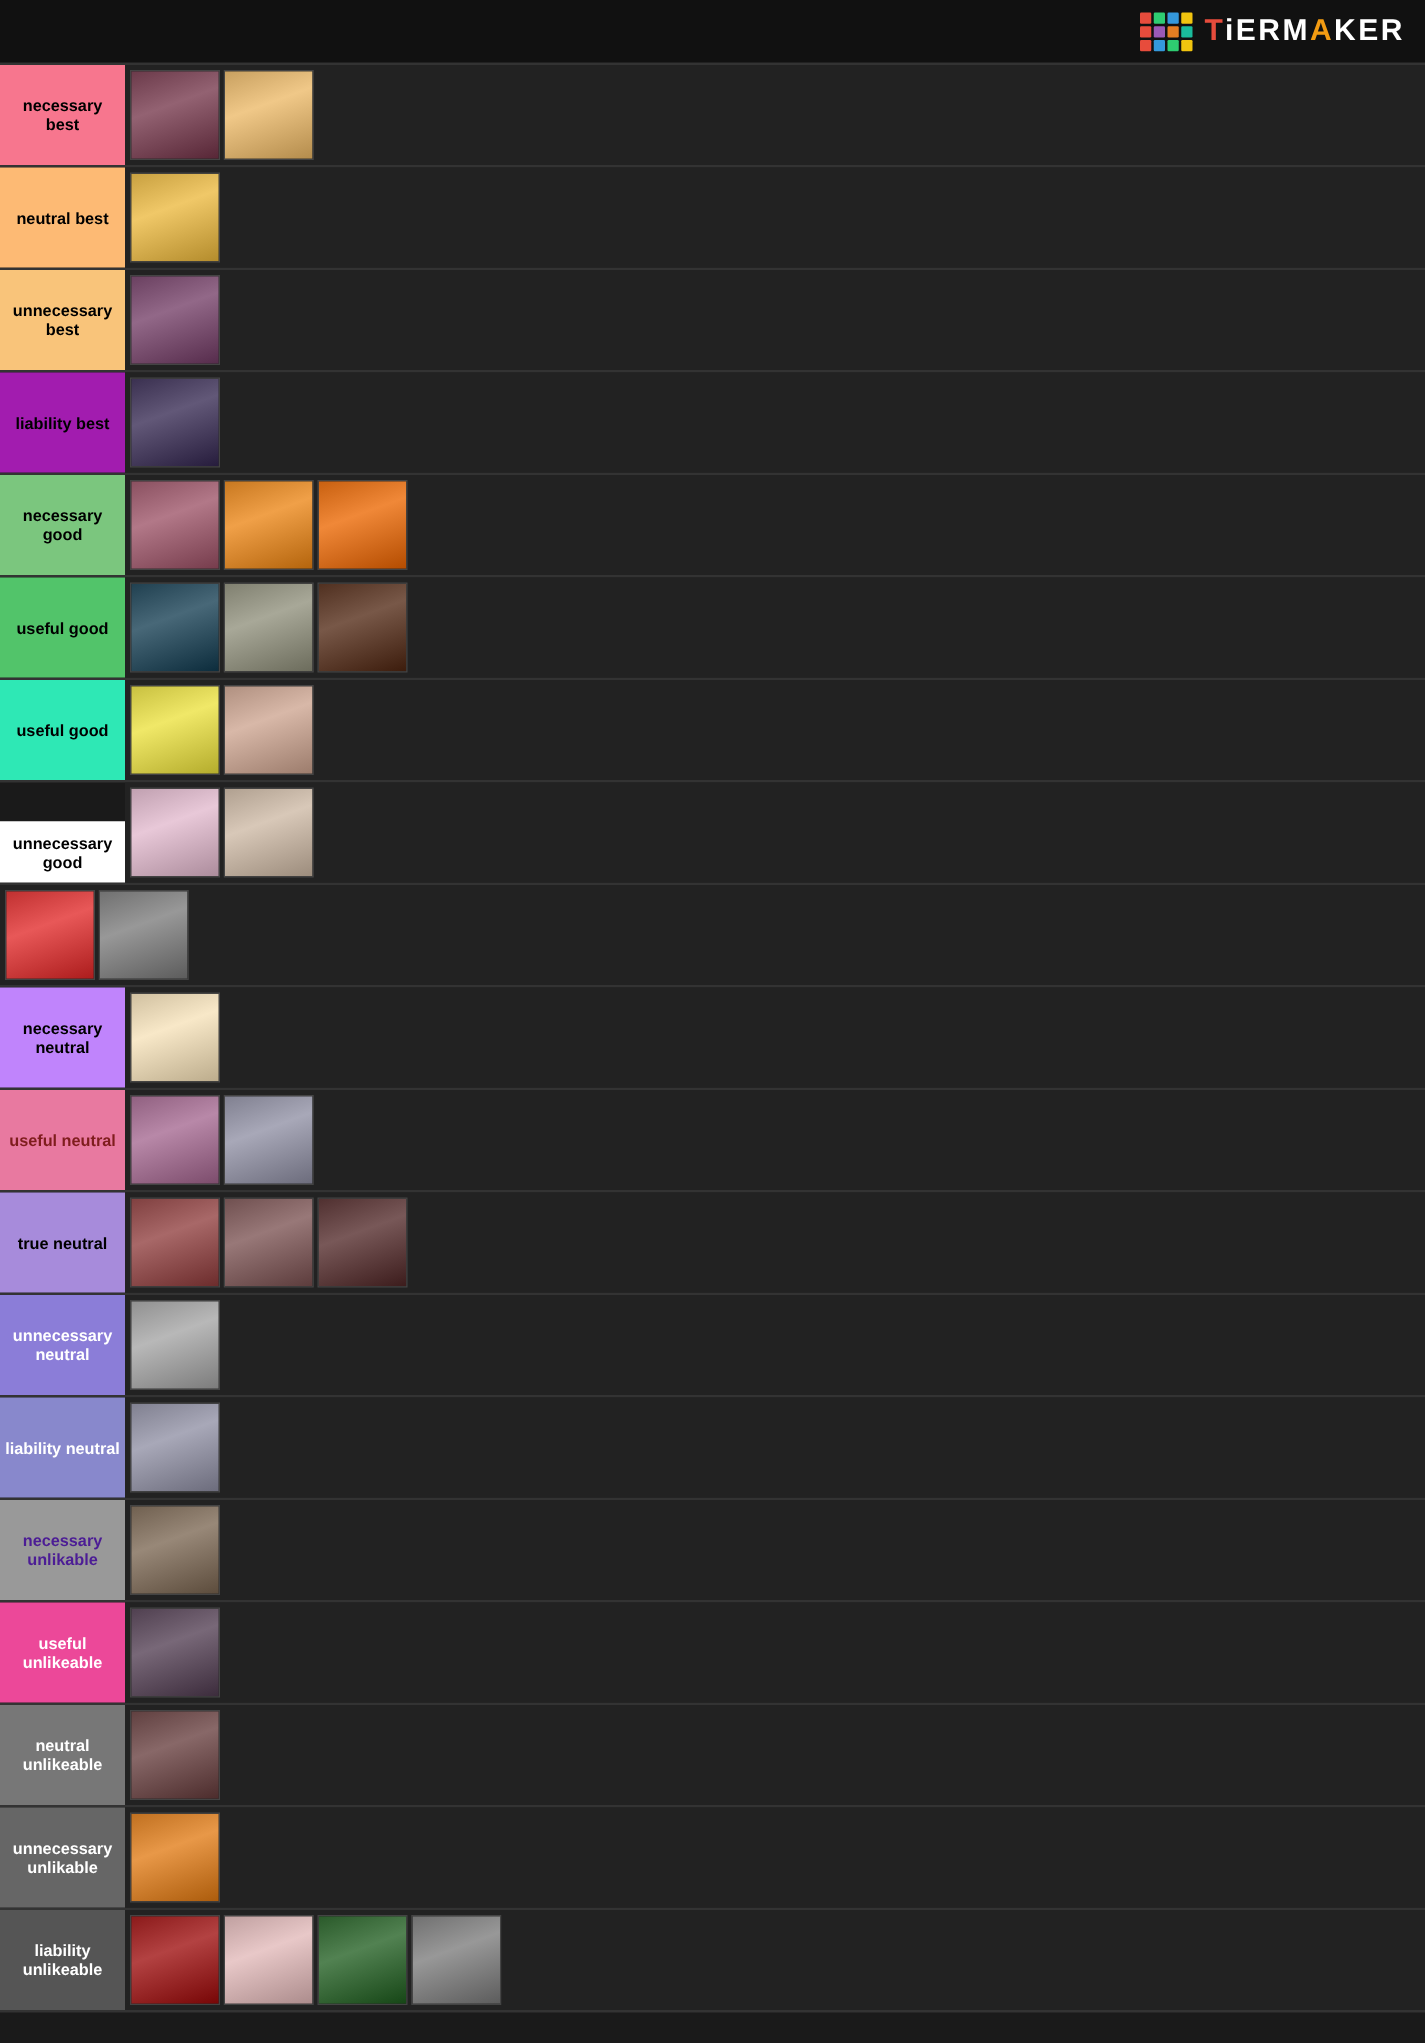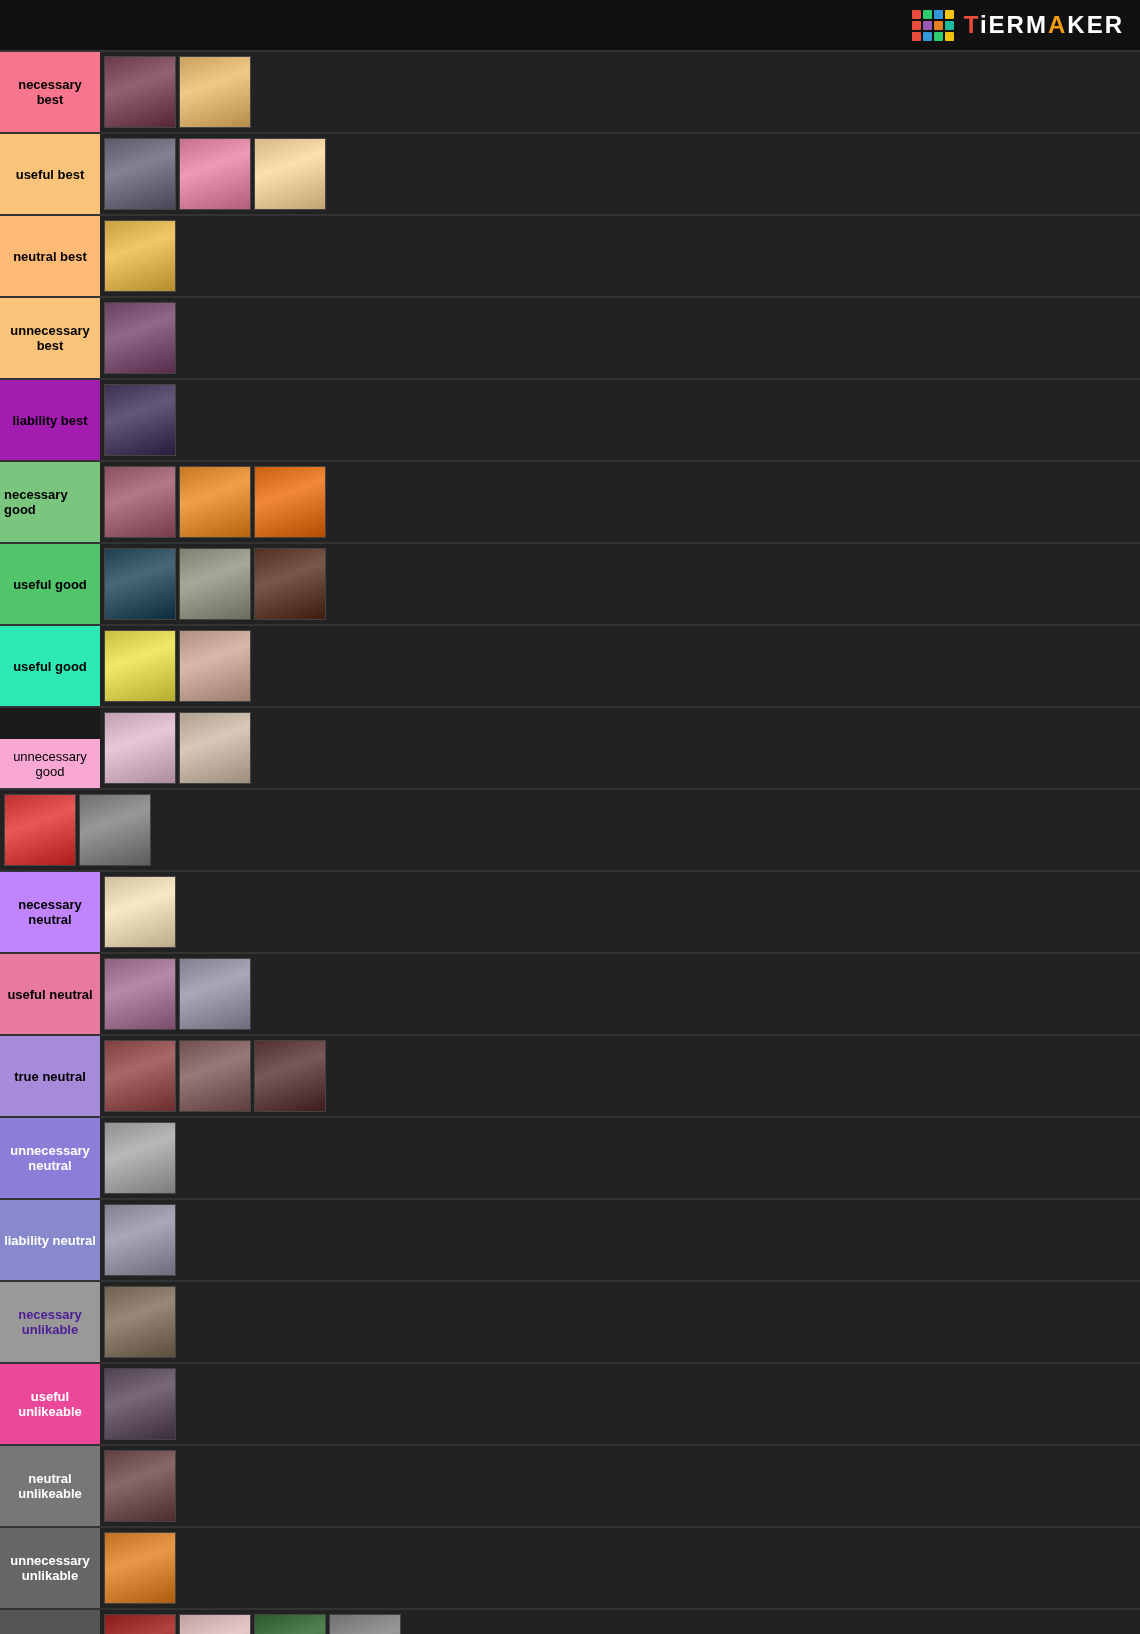--- a/index.html
+++ b/index.html
@@ -42,34 +42,20 @@
         <div style="display: flex; flex-flow: row; flex: 1 1 0%; background: rgb(34, 34, 34); padding: 4px; gap: 3px; align-items: center; min-height: 80px;">
           <div style="width: 72px; height: 72px; flex-shrink: 0; overflow: hidden; background: rgb(107, 58, 74); border: 1px solid rgb(68, 68, 68); position: relative;">
             <div style="width: 100%; height: 100%; background: linear-gradient(160deg, rgb(107, 58, 74) 0%, rgb(147, 98, 114) 40%, rgb(87, 38, 54) 100%);"></div>
           </div>
           <div style="width: 72px; height: 72px; flex-shrink: 0; overflow: hidden; background: rgb(200, 160, 96); border: 1px solid rgb(68, 68, 68); position: relative;">
             <div style="width: 100%; height: 100%; background: linear-gradient(160deg, rgb(200, 160, 96) 0%, rgb(240, 200, 136) 40%, rgb(180, 140, 76) 100%);"></div>
           </div>
         </div>
       </div>
       <div style="display: flex; flex-direction: row; min-height: 80px; border-bottom: 2px solid rgb(51, 51, 51); position: relative;">
-        <div style="width: 100px; min-width: 100px; display: flex; align-items: center; justify-content: center; text-align: center; font-weight: bold; font-size: 13px; color: rgb(0, 0, 0); padding: 4px; word-break: break-word; flex-shrink: 0; background: rgb(249, 196, 122);">useful best</div>
-        <div style="display: flex; flex-flow: row; flex: 1 1 0%; background: rgb(34, 34, 34); padding: 4px; gap: 3px; align-items: center; min-height: 80px;">
-          <div style="width: 72px; height: 72px; flex-shrink: 0; overflow: hidden; background: rgb(90, 90, 106); border: 1px solid rgb(68, 68, 68); position: relative;">
-            <div style="width: 100%; height: 100%; background: linear-gradient(160deg, rgb(90, 90, 106) 0%, rgb(130, 130, 146) 40%, rgb(70, 70, 86) 100%);"></div>
-          </div>
-          <div style="width: 72px; height: 72px; flex-shrink: 0; overflow: hidden; background: rgb(200, 112, 144); border: 1px solid rgb(68, 68, 68); position: relative;">
-            <div style="width: 100%; height: 100%; background: linear-gradient(160deg, rgb(200, 112, 144) 0%, rgb(240, 152, 184) 40%, rgb(180, 92, 124) 100%);"></div>
-          </div>
-          <div style="width: 72px; height: 72px; flex-shrink: 0; overflow: hidden; background: rgb(212, 184, 136); border: 1px solid rgb(68, 68, 68); position: relative;">
-            <div style="width: 100%; height: 100%; background: linear-gradient(160deg, rgb(212, 184, 136) 0%, rgb(252, 224, 176) 40%, rgb(192, 164, 116) 100%);"></div>
-          </div>
-        </div>
-      </div>
-      <div style="display: flex; flex-direction: row; min-height: 80px; border-bottom: 2px solid rgb(51, 51, 51); position: relative;">
         <div style="width: 100px; min-width: 100px; display: flex; align-items: center; justify-content: center; text-align: center; font-weight: bold; font-size: 13px; color: rgb(0, 0, 0); padding: 4px; word-break: break-word; flex-shrink: 0; background: #fdba74;">neutral best</div>
         <div style="display: flex; flex-flow: row; flex: 1 1 0%; background: rgb(34, 34, 34); padding: 4px; gap: 3px; align-items: center; min-height: 80px;">
           <div style="width: 72px; height: 72px; flex-shrink: 0; overflow: hidden; background: rgb(200, 160, 64); border: 1px solid rgb(68, 68, 68); position: relative;">
             <div style="width: 100%; height: 100%; background: linear-gradient(160deg, rgb(200, 160, 64) 0%, rgb(240, 200, 104) 40%, rgb(180, 140, 44) 100%);"></div>
           </div>
         </div>
       </div>
       <div style="display: flex; flex-direction: row; min-height: 80px; border-bottom: 2px solid rgb(51, 51, 51); position: relative;">
         <div style="width: 100px; min-width: 100px; display: flex; align-items: center; justify-content: center; text-align: center; font-weight: bold; font-size: 13px; color: rgb(0, 0, 0); padding: 4px; word-break: break-word; flex-shrink: 0; background: rgb(249, 196, 122);">unnecessary best</div>
         <div style="display: flex; flex-flow: row; flex: 1 1 0%; background: rgb(34, 34, 34); padding: 4px; gap: 3px; align-items: center; min-height: 80px;">
@@ -80,21 +66,21 @@
       </div>
       <div style="display: flex; flex-direction: row; min-height: 80px; border-bottom: 2px solid rgb(51, 51, 51); position: relative;">
         <div style="width: 100px; min-width: 100px; display: flex; align-items: center; justify-content: center; text-align: left; font-weight: bold; font-size: 13px; color: rgb(0, 0, 0); padding: 0; word-break: break-word; flex-shrink: 0; background: #a21caf;">liability best</div>
         <div style="display: flex; flex-flow: row; flex: 1 1 0%; background: rgb(34, 34, 34); padding: 4px; gap: 3px; align-items: center; min-height: 80px;">
           <div style="width: 72px; height: 72px; flex-shrink: 0; overflow: hidden; background: rgb(58, 48, 80); border: 1px solid rgb(68, 68, 68); position: relative;">
             <div style="width: 100%; height: 100%; background: linear-gradient(160deg, rgb(58, 48, 80) 0%, rgb(98, 88, 120) 40%, rgb(38, 28, 60) 100%);"></div>
           </div>
         </div>
       </div>
       <div style="display: flex; flex-direction: row; min-height: 80px; border-bottom: 2px solid rgb(51, 51, 51); position: relative;">
-        <div style="width: 100px; min-width: 100px; display: flex; align-items: center; justify-content: center; text-align: left; font-weight: bold; font-size: 13px; color: rgb(0, 0, 0); padding: 4px; word-break: break-word; flex-shrink: 0; background: rgb(123, 198, 126);">necessary good</div>
+        <div style="width: 100px; min-width: 100px; display: flex; align-items: center; justify-content: center; text-align: center; font-weight: bold; font-size: 13px; color: rgb(0, 0, 0); padding: 4px; word-break: break-word; flex-shrink: 0; background: rgb(123, 198, 126);">necessary good</div>
         <div style="display: flex; flex-flow: row; flex: 1 1 0%; background: rgb(34, 34, 34); padding: 4px; gap: 3px; align-items: center; min-height: 80px;">
           <div style="width: 72px; height: 72px; flex-shrink: 0; overflow: hidden; background: rgb(138, 80, 96); border: 1px solid rgb(68, 68, 68); position: relative;">
             <div style="width: 100%; height: 100%; background: linear-gradient(160deg, rgb(138, 80, 96) 0%, rgb(178, 120, 136) 40%, rgb(118, 60, 76) 100%);"></div>
           </div>
           <div style="width: 72px; height: 72px; flex-shrink: 0; overflow: hidden; background: rgb(200, 120, 32); border: 1px solid rgb(68, 68, 68); position: relative;">
             <div style="width: 100%; height: 100%; background: linear-gradient(160deg, rgb(200, 120, 32) 0%, rgb(240, 160, 72) 40%, rgb(180, 100, 12) 100%);"></div>
           </div>
           <div style="width: 72px; height: 72px; flex-shrink: 0; overflow: hidden; background: rgb(200, 96, 16); border: 1px solid rgb(68, 68, 68); position: relative;">
             <div style="width: 100%; height: 100%; background: linear-gradient(160deg, rgb(200, 96, 16) 0%, rgb(240, 136, 56) 40%, rgb(180, 76, 0) 100%);"></div>
           </div>
@@ -119,21 +105,21 @@
         <div style="display: flex; flex-flow: row; flex: 1 1 0%; background: rgb(34, 34, 34); padding: 4px; gap: 3px; align-items: center; min-height: 80px;">
           <div style="width: 72px; height: 72px; flex-shrink: 0; overflow: hidden; background: rgb(200, 192, 64); border: 1px solid rgb(68, 68, 68); position: relative;">
             <div style="width: 100%; height: 100%; background: linear-gradient(160deg, rgb(200, 192, 64) 0%, rgb(240, 232, 104) 40%, rgb(180, 172, 44) 100%);"></div>
           </div>
           <div style="width: 72px; height: 72px; flex-shrink: 0; overflow: hidden; background: rgb(176, 144, 128); border: 1px solid rgb(68, 68, 68); position: relative;">
             <div style="width: 100%; height: 100%; background: linear-gradient(160deg, rgb(176, 144, 128) 0%, rgb(216, 184, 168) 40%, rgb(156, 124, 108) 100%);"></div>
           </div>
         </div>
       </div>
       <div style="display: flex; flex-direction: row; min-height: 80px; border-bottom: 2px solid rgb(51, 51, 51); position: relative;">
-        <div style="width: 100px; min-width: 100px; display: flex; align-items: center; justify-content: center; text-align: center; font-weight: normal; font-size: 13px; color: rgb(0, 0, 0); padding: 4px; word-break: break-word; flex-shrink: 0; background: #f9a8d4; margin-top: 31px;">unnecessary good</div>
+        <div style="width: 100px; min-width: 100px; display: flex; align-items: center; justify-content: center; text-align: center; font-weight: bold; font-size: 13px; color: rgb(0, 0, 0); padding: 4px; word-break: break-word; flex-shrink: 0; background: #ffffff; margin-top: 31px;">unnecessary good</div>
         <div style="display: flex; flex-flow: row; flex: 1 1 0%; background: rgb(34, 34, 34); padding: 4px; gap: 3px; align-items: center; min-height: 80px;">
           <div style="width: 72px; height: 72px; flex-shrink: 0; overflow: hidden; background: rgb(192, 160, 176); border: 1px solid rgb(68, 68, 68); position: relative;">
             <div style="width: 100%; height: 100%; background: linear-gradient(160deg, rgb(192, 160, 176) 0%, rgb(232, 200, 216) 40%, rgb(172, 140, 156) 100%);"></div>
           </div>
           <div style="width: 72px; height: 72px; flex-shrink: 0; overflow: hidden; background: rgb(176, 160, 144); border: 1px solid rgb(68, 68, 68); position: relative;">
             <div style="width: 100%; height: 100%; background: linear-gradient(160deg, rgb(176, 160, 144) 0%, rgb(216, 200, 184) 40%, rgb(156, 140, 124) 100%);"></div>
           </div>
         </div>
       </div>
       <div style="display: flex; flex-direction: row; min-height: 80px; border-bottom: 2px solid rgb(51, 51, 51); position: relative;">
@@ -148,21 +134,21 @@
       </div>
       <div style="display: flex; flex-direction: row; min-height: 80px; border-bottom: 2px solid rgb(51, 51, 51); position: relative;">
         <div style="width: 100px; min-width: 100px; display: flex; align-items: center; justify-content: center; text-align: center; font-weight: bold; font-size: 13px; color: rgb(0, 0, 0); padding: 4px; word-break: break-word; flex-shrink: 0; background: rgb(192, 132, 252);">necessary neutral</div>
         <div style="display: flex; flex-flow: row; flex: 1 1 0%; background: rgb(34, 34, 34); padding: 4px; gap: 3px; align-items: center; min-height: 80px;">
           <div style="width: 72px; height: 72px; flex-shrink: 0; overflow: hidden; background: rgb(208, 192, 160); border: 1px solid rgb(68, 68, 68); position: relative;">
             <div style="width: 100%; height: 100%; background: linear-gradient(160deg, rgb(208, 192, 160) 0%, rgb(248, 232, 200) 40%, rgb(188, 172, 140) 100%);"></div>
           </div>
         </div>
       </div>
       <div style="display: flex; flex-direction: row; min-height: 80px; border-bottom: 2px solid rgb(51, 51, 51); position: relative;">
-        <div style="width: 100px; min-width: 100px; display: flex; align-items: center; justify-content: center; text-align: center; font-weight: bold; font-size: 13px; color: #000000; padding: 4px; word-break: break-word; flex-shrink: 0; background: rgb(232, 121, 160);">useful neutral</div>
+        <div style="width: 100px; min-width: 100px; display: flex; align-items: center; justify-content: center; text-align: center; font-weight: bold; font-size: 13px; color: #7f1d1d; padding: 4px; word-break: break-word; flex-shrink: 0; background: rgb(232, 121, 160);">useful neutral</div>
         <div style="display: flex; flex-flow: row; flex: 1 1 0%; background: rgb(34, 34, 34); padding: 4px; gap: 3px; align-items: center; min-height: 80px;">
           <div style="width: 72px; height: 72px; flex-shrink: 0; overflow: hidden; background: rgb(144, 96, 128); border: 1px solid rgb(68, 68, 68); position: relative;">
             <div style="width: 100%; height: 100%; background: linear-gradient(160deg, rgb(144, 96, 128) 0%, rgb(184, 136, 168) 40%, rgb(124, 76, 108) 100%);"></div>
           </div>
           <div style="width: 72px; height: 72px; flex-shrink: 0; overflow: hidden; background: rgb(128, 128, 144); border: 1px solid rgb(68, 68, 68); position: relative;">
             <div style="width: 100%; height: 100%; background: linear-gradient(160deg, rgb(128, 128, 144) 0%, rgb(168, 168, 184) 40%, rgb(108, 108, 124) 100%);"></div>
           </div>
         </div>
       </div>
       <div style="display: flex; flex-direction: row; min-height: 80px; border-bottom: 2px solid rgb(51, 51, 51); position: relative;">

